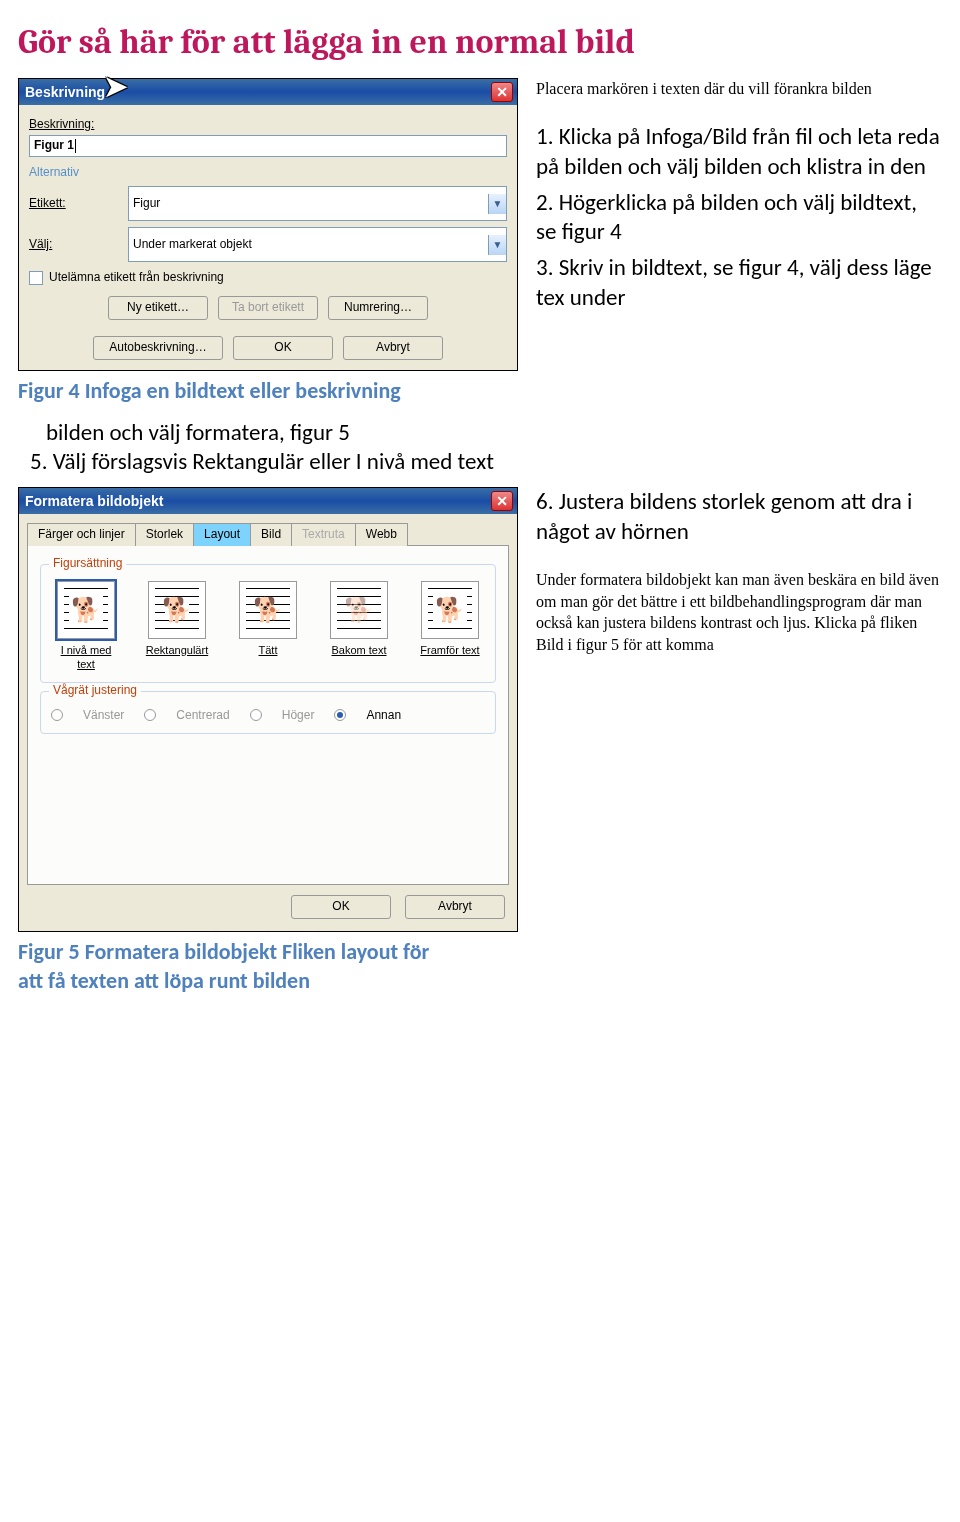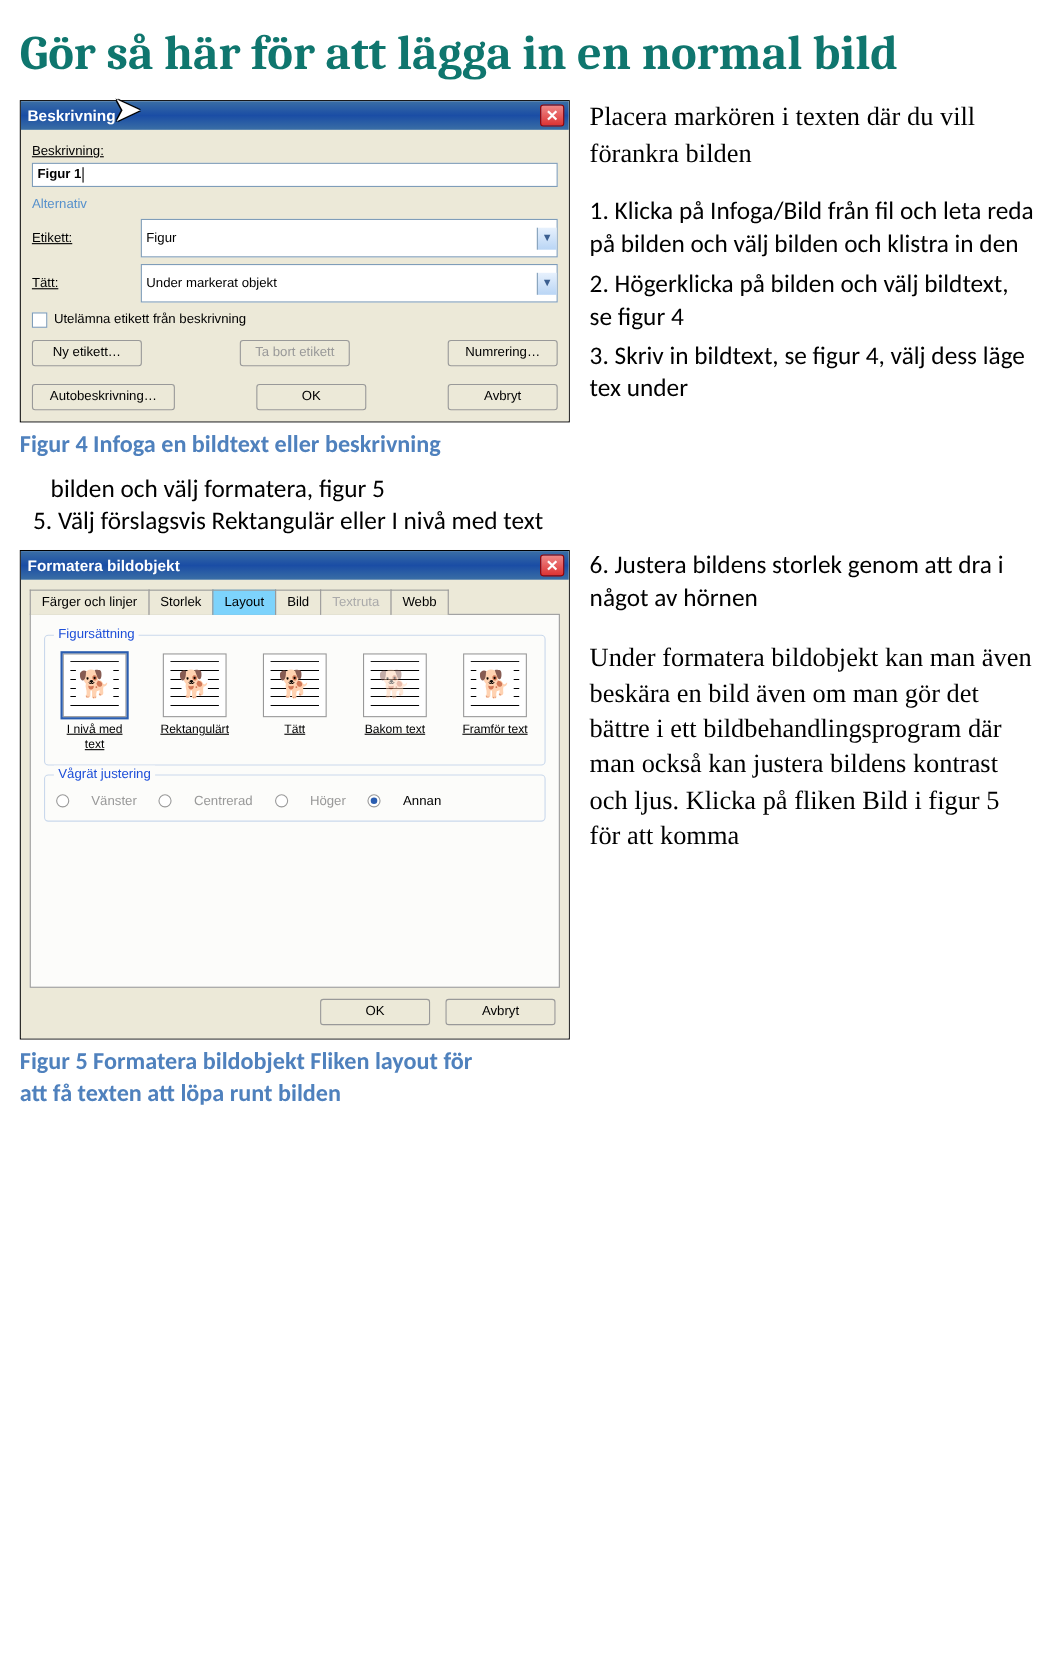--- a/index.html
+++ b/index.html
@@ -8,22 +8,22 @@
     padding: 20px 18px;
     font-family: Calibri, Arial, sans-serif;
     width: 960px;
     background: #fff;
     color: #000;
     font-size: 23px;
     line-height: 1.3;
   }
   h1 {
     font-family: Cambria, Georgia, serif;
-    color: #0f766e;
-    font-size: 44px;
+    color: #be185d;
+    font-size: 34px;
     margin: 0 0 14px 0;
     font-weight: bold;
   }
   .two-col { display: flex; gap: 18px; align-items: flex-start; }
   .left-col { width: 500px; flex-shrink: 0; }
   .right-col { flex: 1; }
   .fig-frame { border: 1px solid #000; margin-bottom: 6px; }
 
   
   .dlg {
@@ -92,39 +92,39 @@
     min-width: 100px; height: 24px;
     background: #ece9d8;
     border: 1px solid #999;
     border-radius: 3px;
     display: inline-flex; align-items: center; justify-content: center;
     padding: 0 10px;
     font-family: Tahoma, Arial, sans-serif; font-size: 12px;
     color: #000;
   }
   .btn3d.disabled { color: #999; }
-  .btn-row { display: flex; gap: 10px; justify-content: space-between; margin-top: 6px; }
+  .btn-row { display: flex; gap: 10px; justify-content: center; margin-top: 6px; }
   .cursor-arrow {
     position: absolute;
     left: 85px; top: -10px;
     font-size: 28px;
     color: #fff;
     text-shadow: 1px 1px 0 #000, -1px -1px 0 #000, 1px -1px 0 #000, -1px 1px 0 #000;
     pointer-events: none;
   }
 
   .caption {
     color: #4f81bd;
     font-family: Calibri, Arial, sans-serif;
     font-size: 22px;
     font-weight: bold;
     margin: 4px 0 12px 0;
   }
   .body-text { font-family: Calibri, Arial, sans-serif; }
-  .serif { font-family: Georgia, "Times New Roman", serif; font-size: 24px; line-height: 1.35;}
+  .serif { font-family: Georgia, "Times New Roman", serif; font-size: 16px; line-height: 1.35;}
   strong { font-weight: normal; }
 
   .list-item { margin: 0 0 6px 0; }
   .step-5 { margin: 0 0 10px 12px; }
 
   
   .tabs { display: flex; padding-top: 4px; margin-top: 4px; }
   .tab {
     padding: 3px 10px; font-size: 12px;
     border: 1px solid #999; border-bottom: none;
@@ -144,21 +144,21 @@
   .grp-box {
     border: 1px solid #c9d8ec;
     border-radius: 4px;
     padding: 16px 10px 10px 10px;
     margin-top: 8px;
     position: relative;
   }
   .grp-box .grp-title {
     position: absolute; top: -9px; left: 8px;
     background: #fcfcfa; padding: 0 4px;
-    color: #1d4ed8; font-size: 12px;
+    color: #c2410c; font-size: 12px;
   }
   .wrap-opts { display: flex; justify-content: space-between; gap: 6px; }
   .wrap-opt { text-align: center; width: 70px; }
   .wrap-ico {
     width: 58px; height: 58px;
     border: 1px solid #999;
     margin: 0 auto 4px auto;
     background: #fff;
     display: flex; align-items: center; justify-content: center;
     position: relative;
@@ -218,21 +218,21 @@
           <div class="grp">Alternativ</div>
 
           <div class="row">
             <div class="lab">Etikett:</div>
             <div class="dropdown">
               <span>Figur</span>
               <div class="dd-btn">▼</div>
             </div>
           </div>
           <div class="row">
-            <div class="lab">Tätt:</div>
+            <div class="lab">Välj:</div>
             <div class="dropdown">
               <span>Under markerat objekt</span>
               <div class="dd-btn">▼</div>
             </div>
           </div>
 
           <div class="chk-row">
             <div class="chk"></div>
             <span>Utelämna etikett från beskrivning</span>
           </div>

